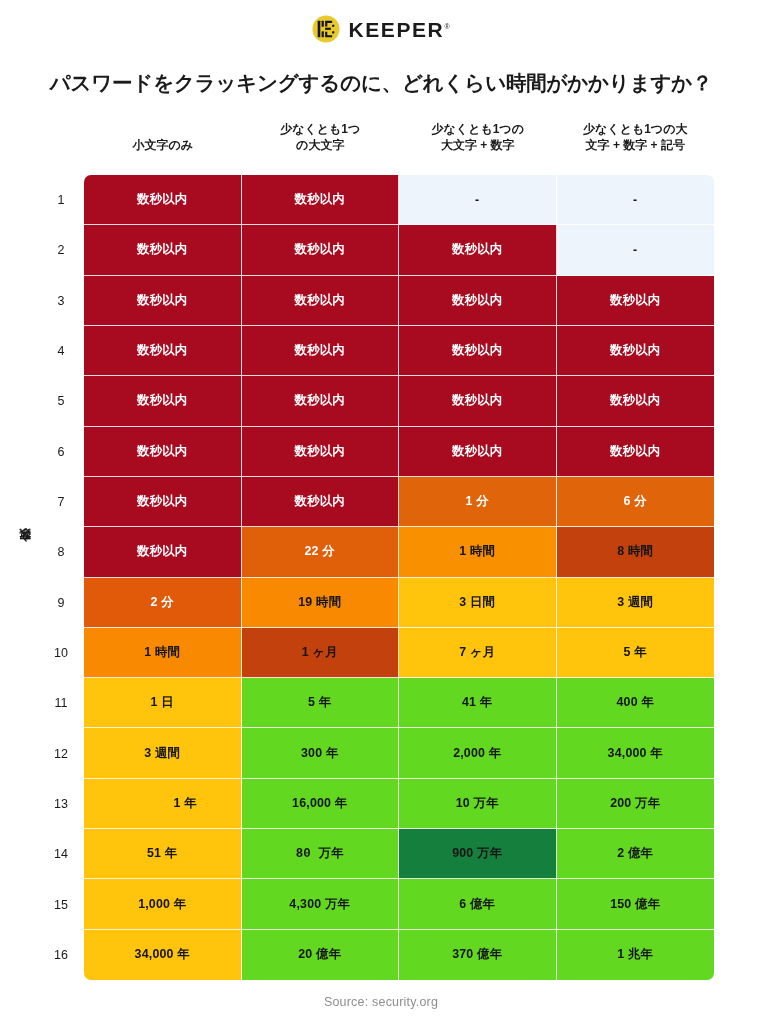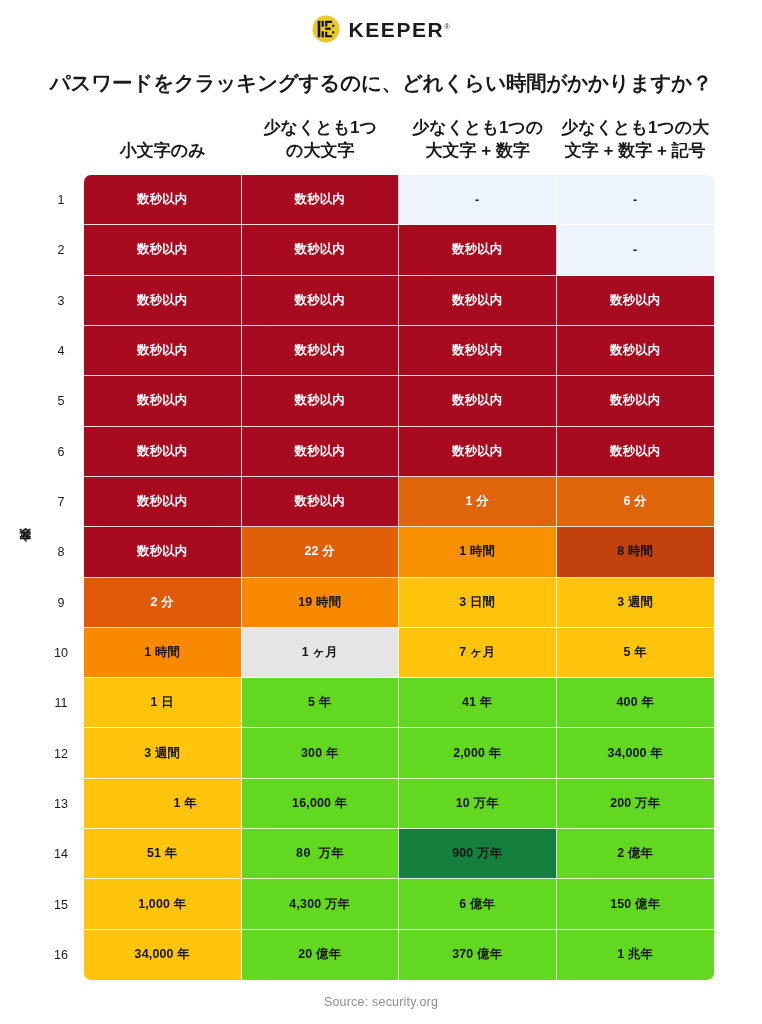--- a/index.html
+++ b/index.html
@@ -98,25 +98,25 @@
     column-gap: 0;
     row-gap: 0;
   }
 
   
   .hdr {
     display: flex;
     align-items: flex-end;
     justify-content: center;
     text-align: center;
-    font-size: 17px;
+    font-size: 12px;
     font-weight: 700;
     line-height: 1.35;
     color: #1a1a1a;
-    padding-bottom: 12px;
+    padding-bottom: 22px;
     box-sizing: border-box;
   }
   .hdr.spacer { }
 
   
   .rownum {
     display: flex;
     align-items: center;
     justify-content: center;
     font-size: 12.5px;
@@ -224,21 +224,21 @@
         <div class="cell txt-light" style="background: rgb(224, 96, 10);">22 分</div>
         <div class="cell txt-dark" style="background: rgb(249, 144, 0);">1 時間</div>
         <div class="cell txt-dark" style="background: #c2410c; border-right: none;">8 時間</div>
         <div class="rownum">9</div>
         <div class="cell txt-light" style="background: rgb(224, 90, 10);">2 分</div>
         <div class="cell txt-dark" style="background: rgb(249, 138, 0);">19 時間</div>
         <div class="cell txt-dark" style="background: rgb(255, 196, 11);">3 日間</div>
         <div class="cell txt-dark" style="background: rgb(255, 196, 11); border-right: none;">3 週間</div>
         <div class="rownum">10</div>
         <div class="cell txt-dark" style="background: rgb(249, 138, 0);">1 時間</div>
-        <div class="cell txt-dark" style="background: #e5e5e5;">1 ヶ月</div>
+        <div class="cell txt-dark" style="background: #c2410c;">1 ヶ月</div>
         <div class="cell txt-dark" style="background: rgb(255, 196, 11);">7 ヶ月</div>
         <div class="cell txt-dark" style="background: rgb(255, 196, 11); border-right: none;">5 年</div>
         <div class="rownum">11</div>
         <div class="cell txt-dark" style="background: rgb(255, 196, 11);">1 日</div>
         <div class="cell txt-dark" style="background: rgb(99, 216, 33);">5 年</div>
         <div class="cell txt-dark" style="background: rgb(99, 216, 33);">41 年</div>
         <div class="cell txt-dark" style="background: rgb(99, 216, 33); border-right: none;">400 年</div>
         <div class="rownum">12</div>
         <div class="cell txt-dark" style="background: rgb(255, 196, 11);">3 週間</div>
         <div class="cell txt-dark" style="background: rgb(99, 216, 33);">300 年</div>

